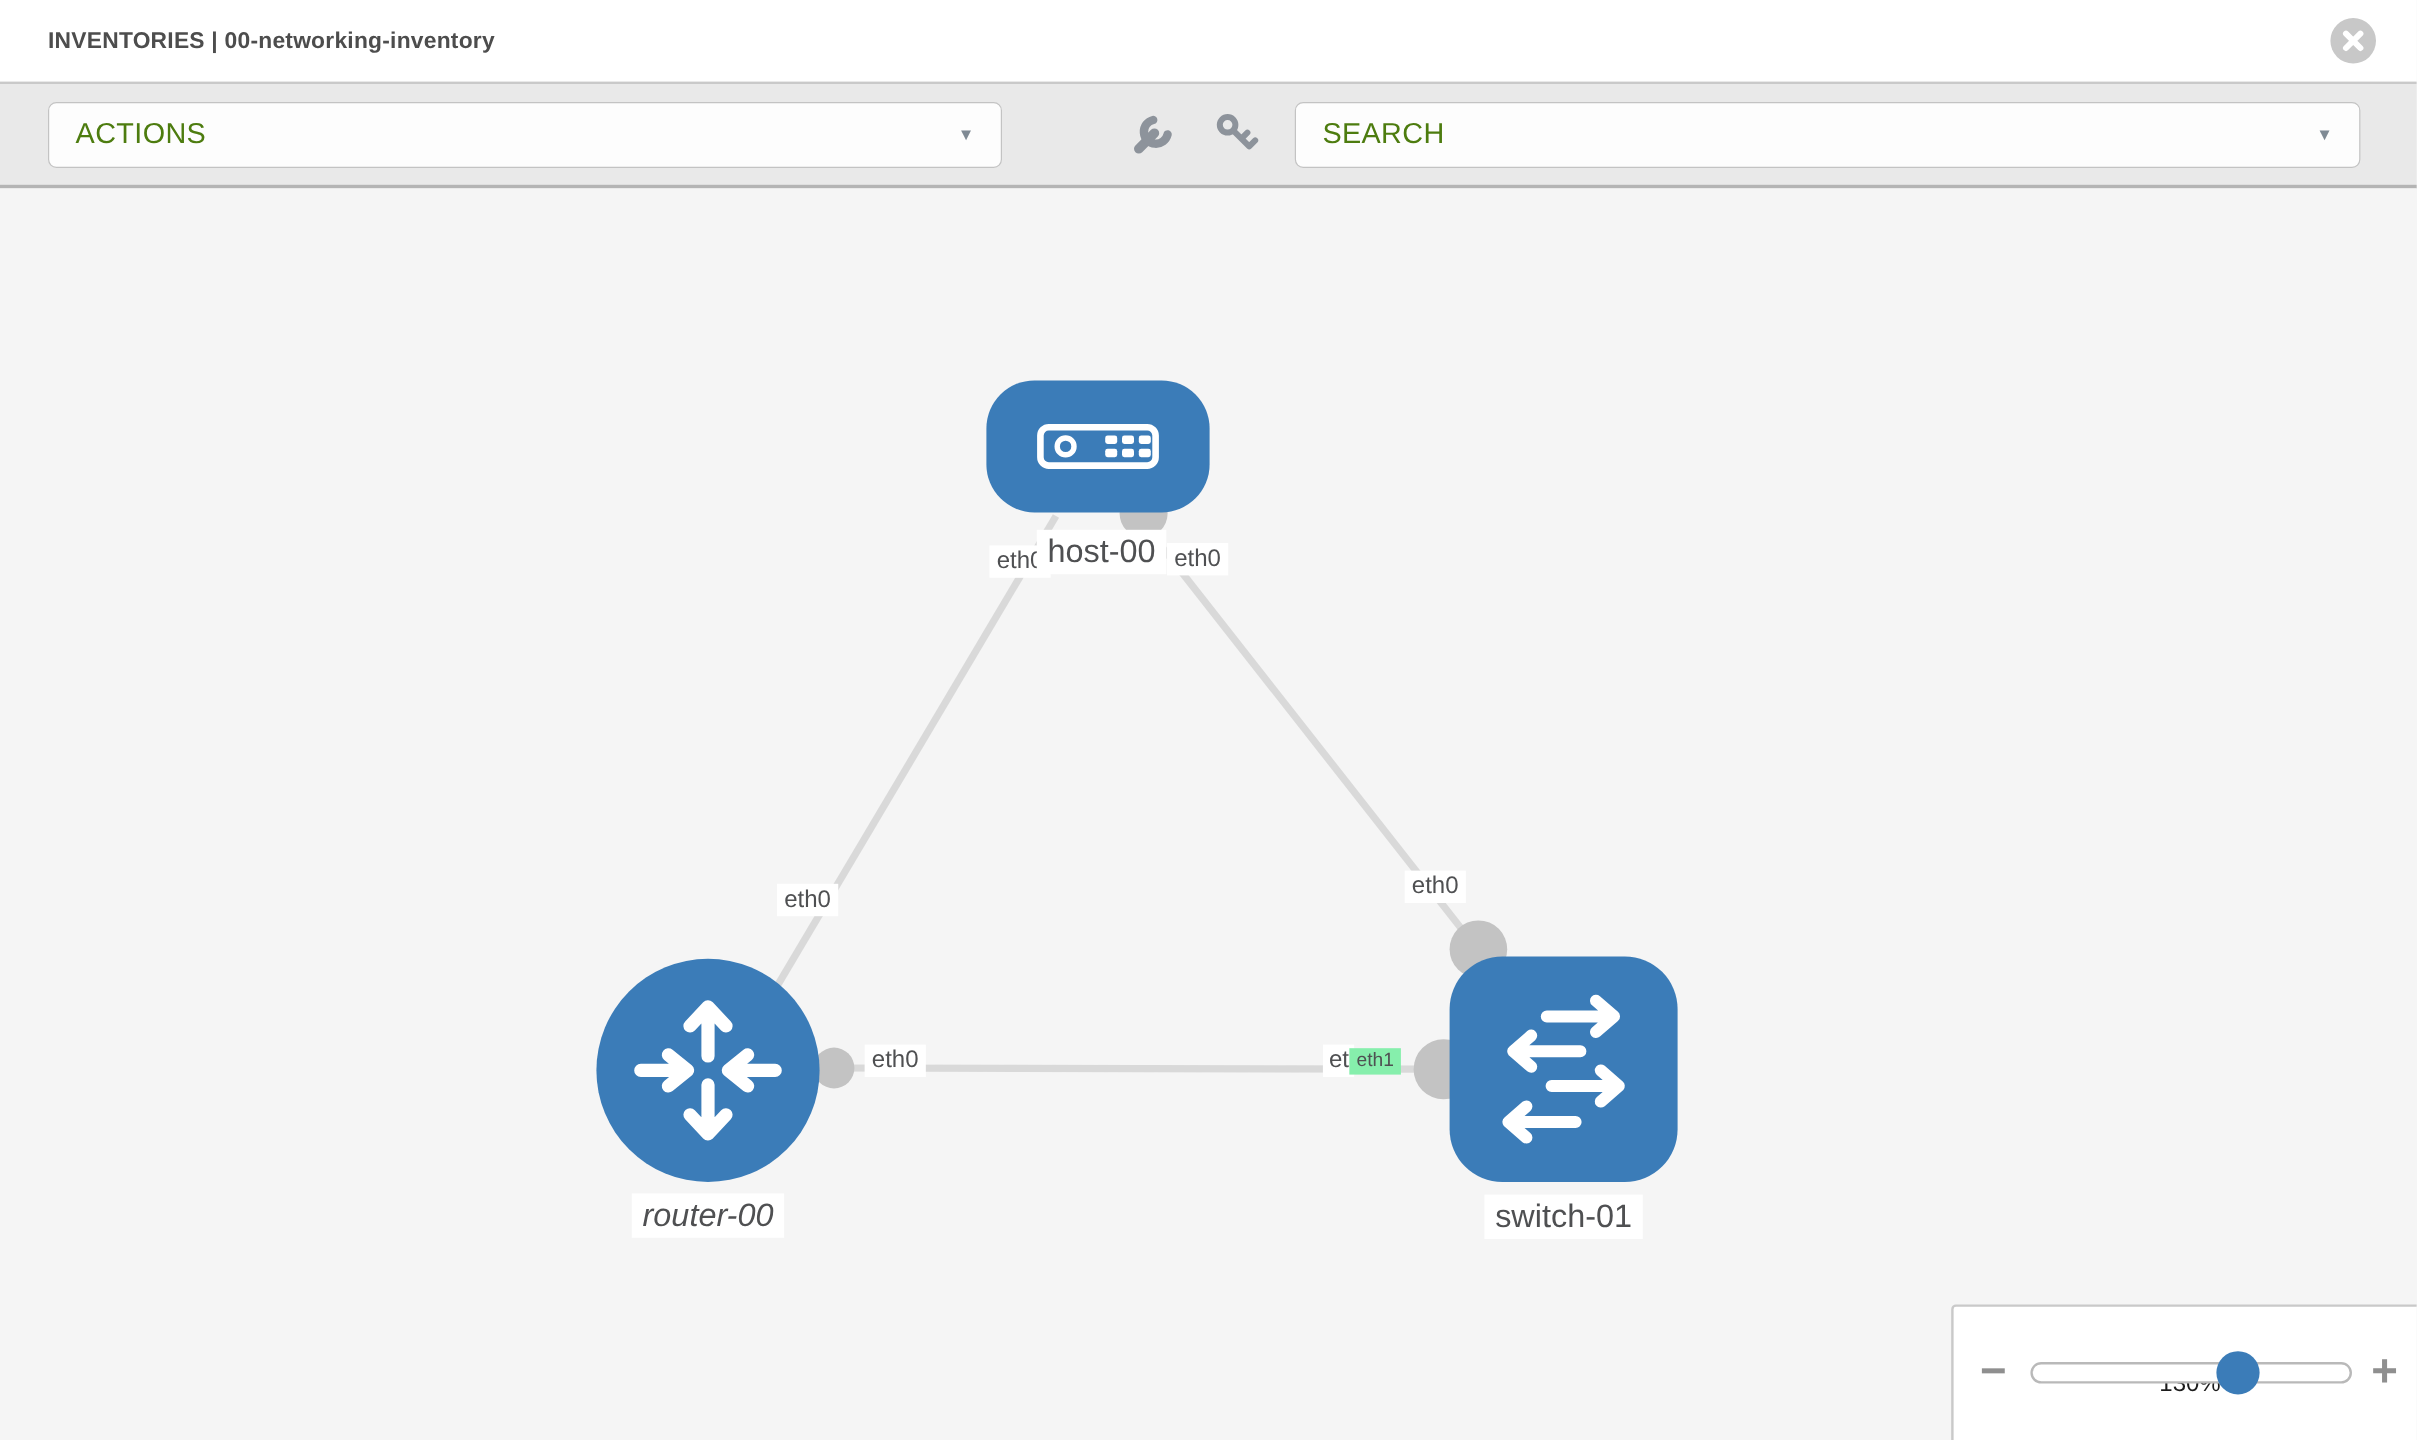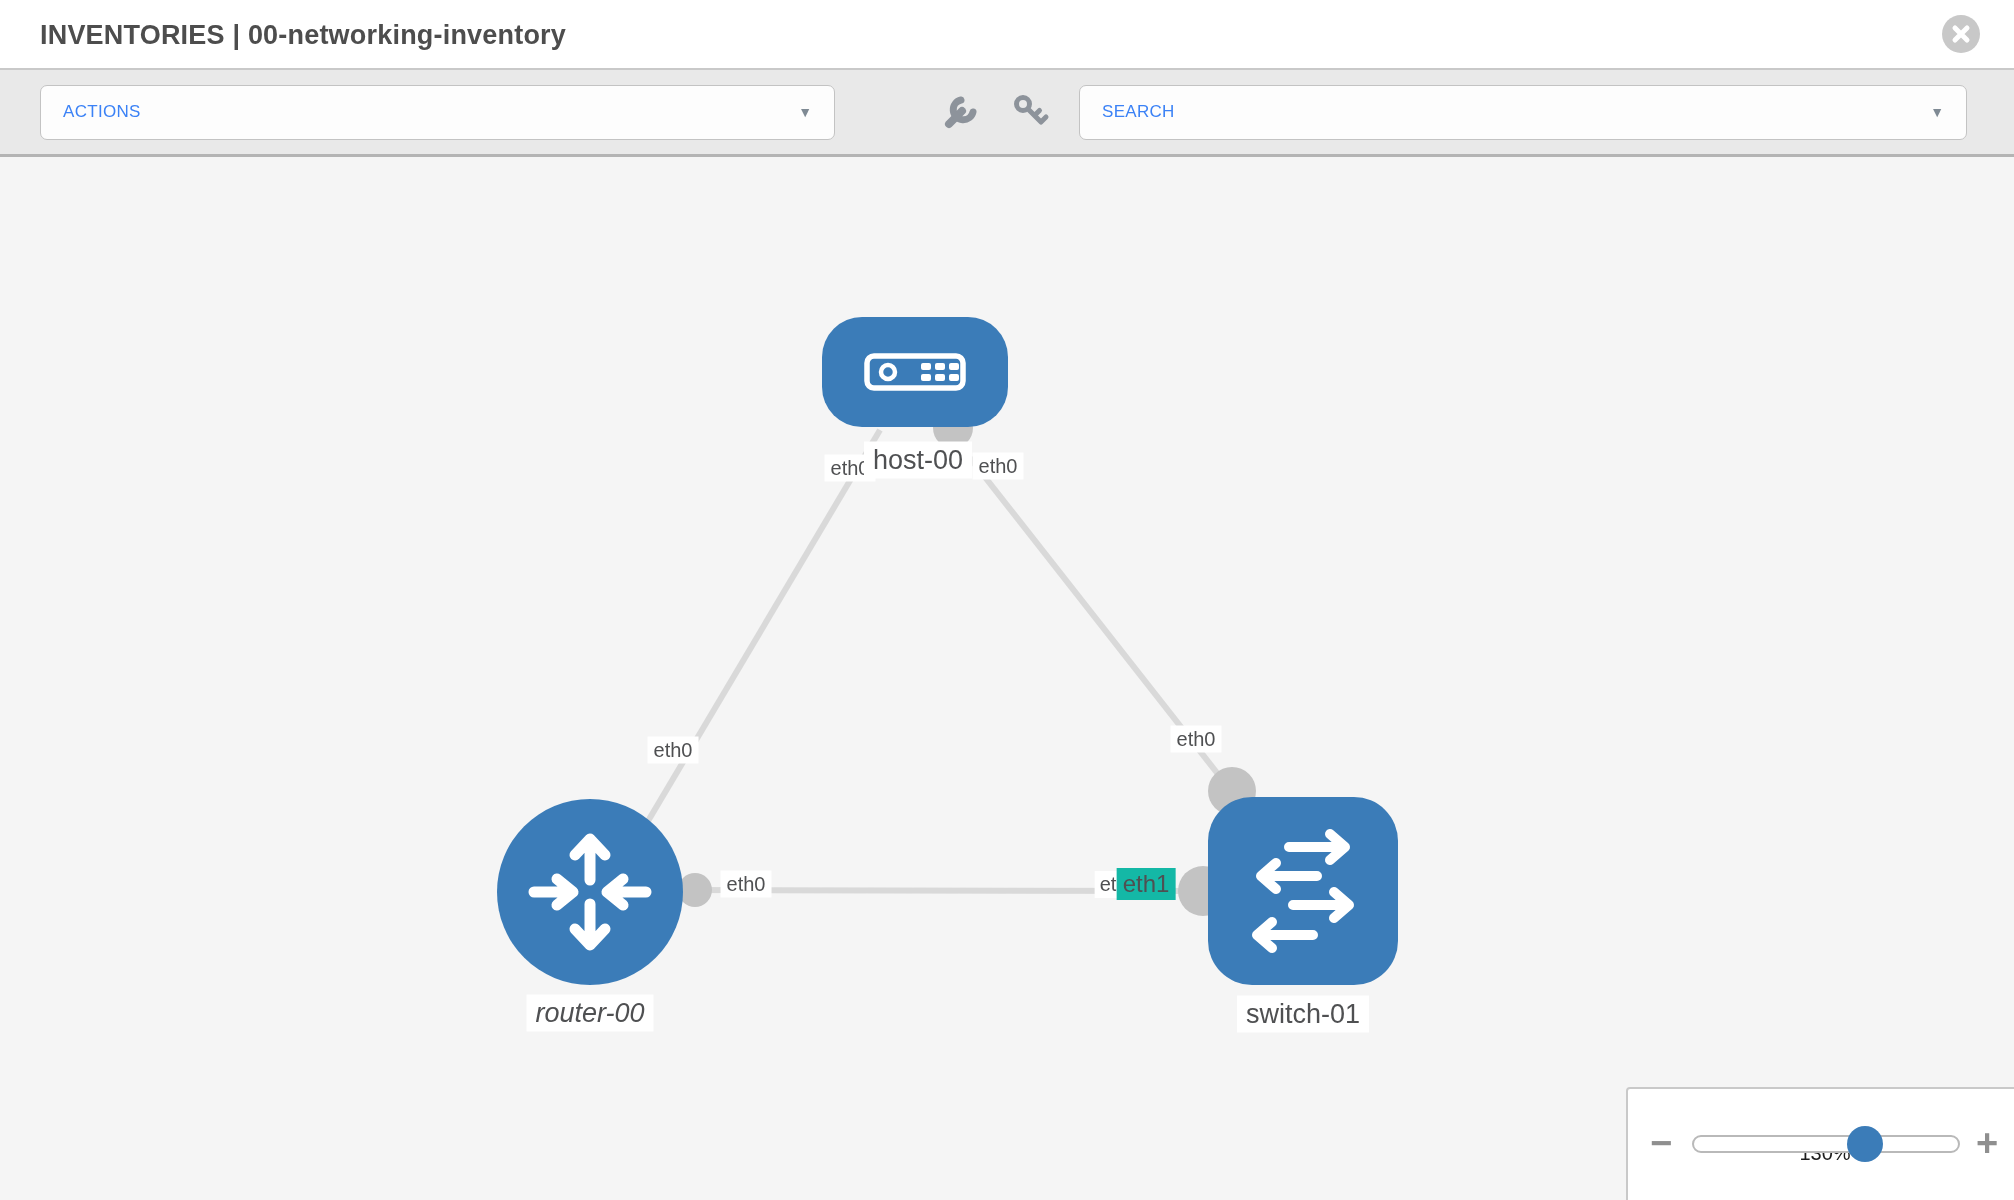--- a/index.html
+++ b/index.html
@@ -3,33 +3,33 @@
 <meta charset="utf-8">
 <style>
   * { margin:0; padding:0; box-sizing:border-box; }
   html,body { width:2014px; height:1200px; overflow:hidden;
     font-family:"Liberation Sans", sans-serif; background:#f5f5f5; }
 
   
   .header { position:relative; width:100%; height:70px; background:#ffffff;
     border-bottom:2px solid #c9c9c9; }
   .page-title { position:absolute; left:40px; top:0; line-height:70px;
-    font-size:27px; font-weight:bold; color:#4d4d4d; letter-spacing:0.2px; }
+    font-size:19px; font-weight:bold; color:#4d4d4d; letter-spacing:0.2px; }
   .close-btn { position:absolute; right:34px; top:15px; width:38px; height:38px;
     border-radius:50%; background:#c8c8c8; cursor:pointer;
     display:flex; align-items:center; justify-content:center; }
   .close-btn svg { display:block; }
 
   
   .toolbar { display:flex; align-items:center; width:100%; height:87px;
     background:#e9e9e9; border-bottom:3px solid #b4b4b4; padding:0 47px 0 40px; }
   .dropdown { height:55px; background:#fdfdfd; border:1px solid #c3c3c3;
     border-radius:7px; display:flex; align-items:center;
     justify-content:space-between; padding:0 22px; cursor:pointer; }
-  .dropdown .dd-label { font-size:17px; color:#3b82f6; letter-spacing:0.3px; }
+  .dropdown .dd-label { font-size:24px; color:#4d7c0f; letter-spacing:0.3px; }
   .dropdown .caret { font-size:14px; color:#7f8a94; }
   .dropdown.actions { width:795px; }
   .dropdown.search  { width:888px; }
   .tools { display:flex; gap:30px; margin:0 28px 0 auto; align-items:center; }
   .tool-btn { width:40px; height:40px; cursor:pointer; display:flex;
     align-items:center; justify-content:center; }
 
   
   .canvas { position:relative; width:2014px; height:1043px; background:#f5f5f5;
     overflow:hidden; }
@@ -37,21 +37,21 @@
 
   .node-label, .eth-label { position:absolute; transform:translate(-50%,-50%);
     background:#ffffff; white-space:nowrap; color:#4f5052; }
   .node-label { font-size:27px; padding:3px 9px; z-index:3; }
   .eth-label  { font-size:20px; padding:2px 6px; z-index:2; }
   .eth-overlap { position:absolute; transform:translate(-50%,-50%);
     display:flex; align-items:center; z-index:2; }
   .eth-overlap .clipped { display:inline-block; max-width:26px; overflow:hidden;
     white-space:nowrap; background:#fff; font-size:20px; color:#4f5052;
     padding:2px 0 2px 5px; }
-  .eth-overlap .front { display:inline-block; background:#14b8a6; font-size:24px;
+  .eth-overlap .front { display:inline-block; background:#86efac; font-size:16px;
     color:#4f5052; padding:2px 6px; margin-left:-4px; position:relative; }
 
   
   .zoom-panel { position:absolute; left:1626px; top:930px; width:400px;
     height:150px; background:#ffffff; border:2px solid #c9c9c9;
     border-radius:4px; z-index:5; }
   .zoom-level { position:absolute; left:127px; top:8px; width:140px;
     text-align:center; font-size:20px; color:#1c1c1c;margin-top:45px; }
   .zoom-minus, .zoom-plus { position:absolute; top:36px; font-size:38px;
     font-weight:bold; color:#8f8f8f; line-height:36px; cursor:pointer; }

